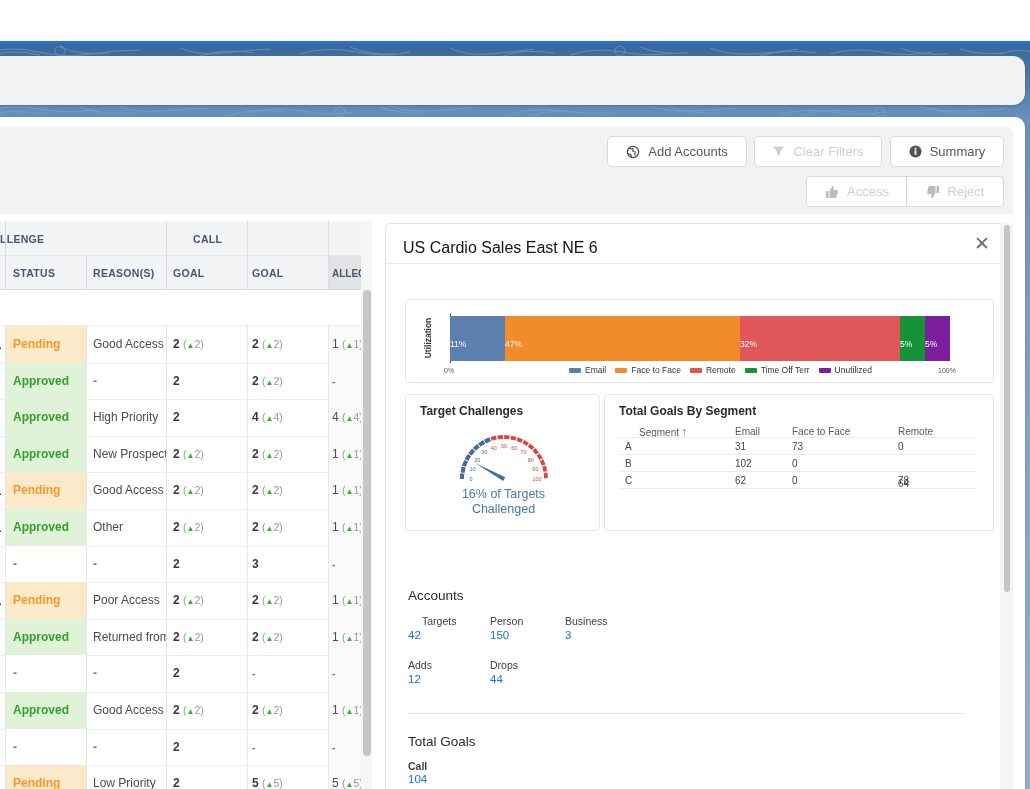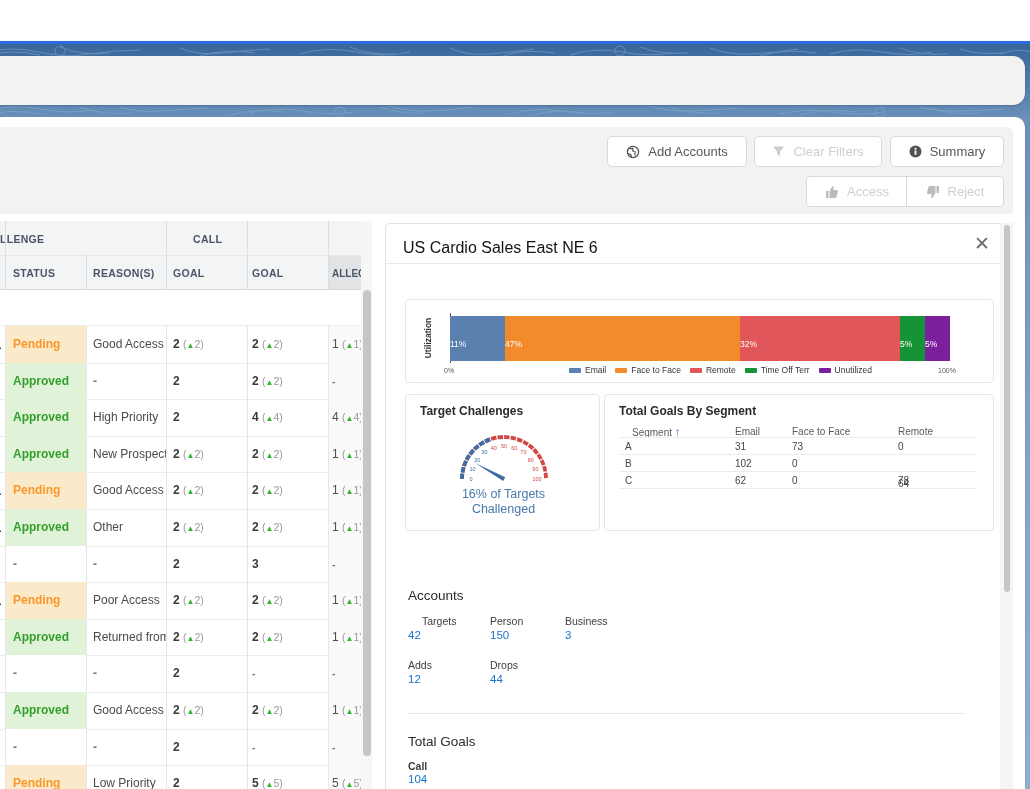--- a/index.html
+++ b/index.html
@@ -311,21 +311,21 @@
               <text x="131" y="86">100</text>
           </g>
         </svg>
         <div class="abs" style="left:0; top:92px; width:195px; text-align:center; font-size:12.5px; color:#4779ab; line-height:15px;">16% of Targets<br>Challenged</div>
       </div>
 
       <div class="pcard" style="left:218px; top:170px; width:390px; height:137px;">
         <div class="ctitle">Total Goals By Segment</div>
         <div class="gtable" style="left:20px; top:31px; width:345px;">
           <div class="grow gh" style="top:0;">
-              <span style="position:absolute;left:7px;">Segment <b style="color:#2f7ac9;font-size:11.5px;">↑</b></span>
+              <span style="position:absolute;left:14px;">Segment <b style="color:#2f7ac9;font-size:11.5px;">↑</b></span>
               <span style="position:absolute;left:110px;">Email</span>
               <span style="position:absolute;left:167px;">Face to Face</span>
               <span style="position:absolute;left:273px;">Remote</span>
             </div>
           <div class="gline" style="top:10.5px; left:-6px; width:358px;"></div>
           <div class="grow" style="top:15px;">
               <span style="position:absolute;left:0;">A</span>
               <span style="position:absolute;left:110px;">31</span>
               <span style="position:absolute;left:167px;">73</span>
               <span style="position:absolute;left:273px;">0</span>

